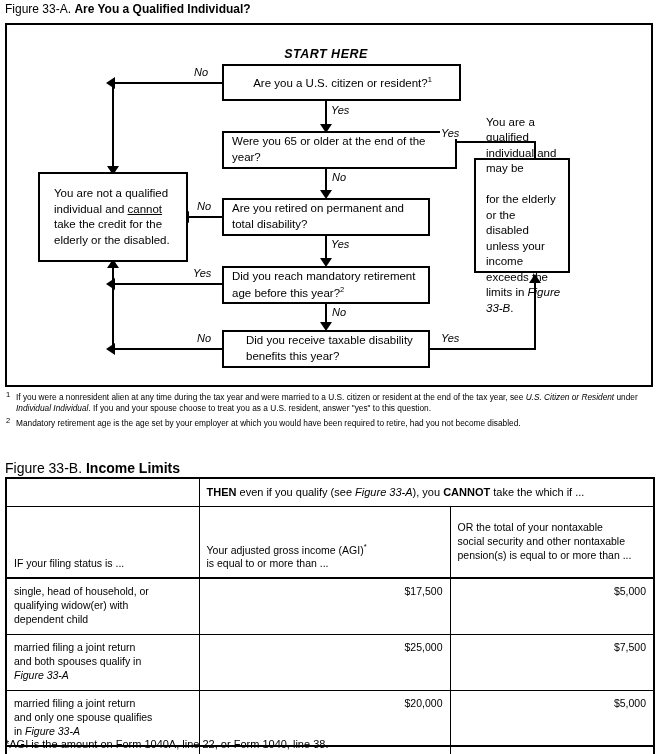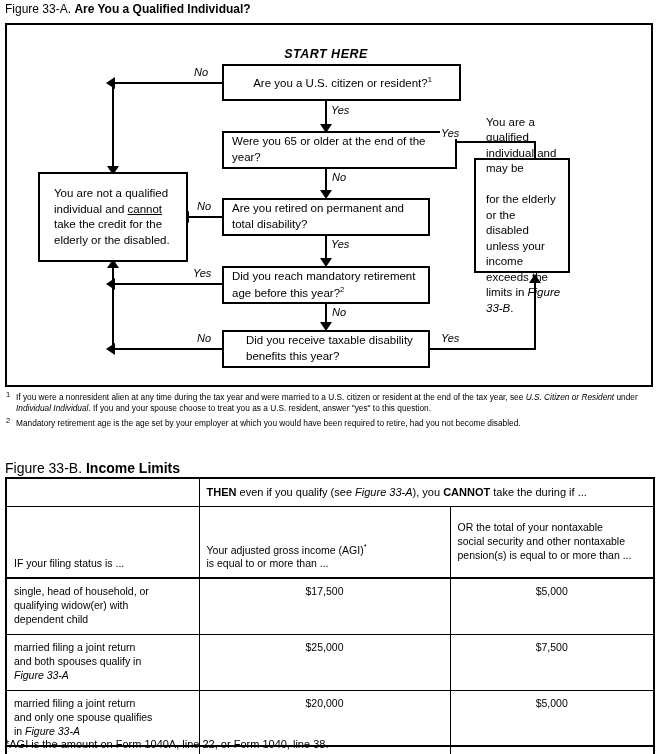--- a/index.html
+++ b/index.html
@@ -163,21 +163,21 @@
     box-sizing: border-box;
   }
   .col1 { width: 193px; }
   .col2 { width: 251px; }
   .col3 { width: 204px; }
 
   .cell-blank { border-bottom: none !important; }
   .cell-then { font-size: 11px; }
   .cell-then b { font-weight: bold; text-align: center; }
   .hdr-sub { height: 72px; vertical-align: bottom !important; }
-  .money { text-align: center; }
+  .money { text-align: right; }
   .row-body td { height: 56px; }
 
   .thick-top { border-top: 2px solid #000 !important; }
   .thick-bot { border-bottom: 2px solid #000 !important; }
   .thick-left { border-left: 2px solid #000 !important; }
   .thick-right { border-right: 2px solid #000 !important; }
 
   .bottom-note {
     position: absolute;
     left: 5px;
@@ -316,21 +316,21 @@
 <table class="limits">
   <colgroup>
     <col class="col1">
       <col class="col2">
       <col class="col3">
   </colgroup>
   <tbody>
     <tr>
       <td class="col1 cell-blank thick-top thick-left" rowspan="1"></td>
       <td class="col2 cell-then thick-top thick-right" colspan="2">
-        <b>THEN</b><span> even if you qualify (see </span><span class="ital">Figure 33-A</span><span>), you </span><b>CANNOT</b><span> take the during if ...</span>
+        <b>THEN</b><span> even if you qualify (see </span><span class="ital">Figure 33-A</span><span>), you </span><b>CANNOT</b><span> take the which if ...</span>
       </td>
     </tr>
     <tr class="hdr-sub">
       <td class="col1 hdr-sub thick-left thick-bot">
         <span>IF your filing status is ...</span>
       </td>
       <td class="col2 hdr-sub thick-bot">
         <span>Your adjusted gross income (AGI)</span><span class="sup">*</span><br>
         <span>is equal to or more than ...</span>
       </td>

